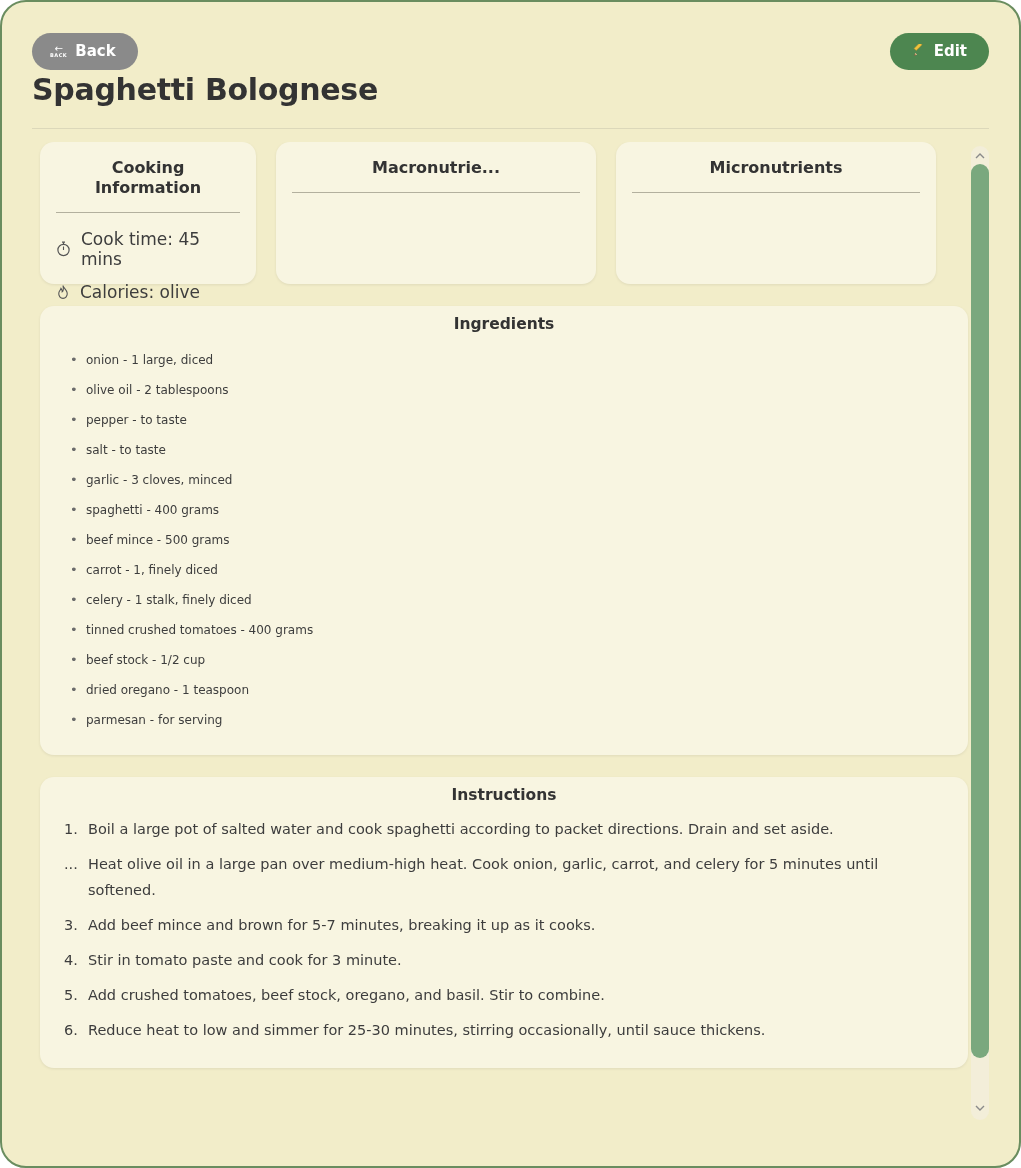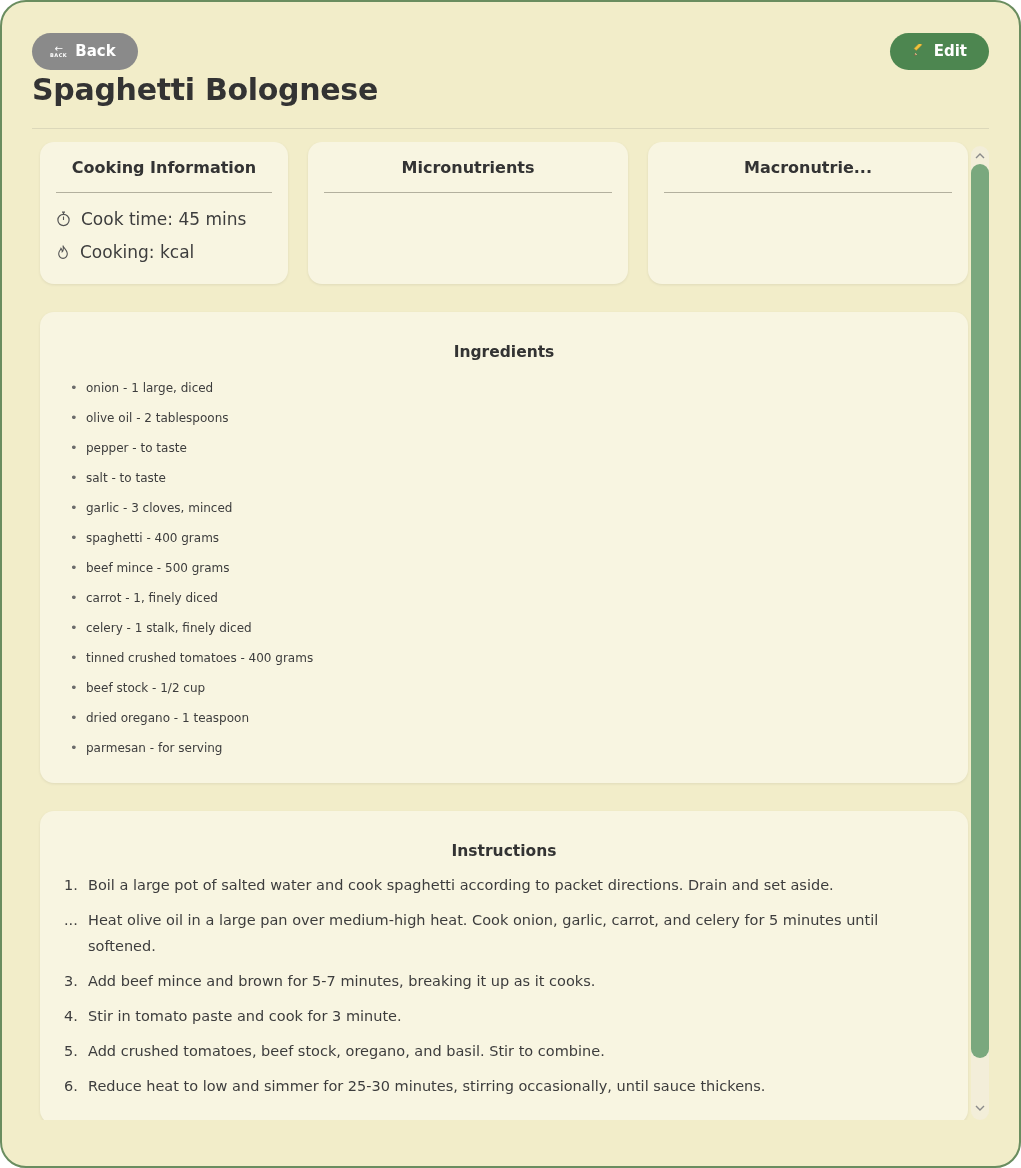--- a/index.html
+++ b/index.html
@@ -50,29 +50,29 @@
   }
   .scroll-content { width: 928px; }
 
   .cards-row { display: flex; gap: 20px; }
   .card {
     background: #f8f5e1;
     border-radius: 14px;
     box-shadow: 0 1px 3px rgba(0,0,0,0.08);
   }
   .mini-card { height: 142px; padding: 16px 16px; }
-  .mini-card.c1 { width: 248px; }
+  .mini-card.c1 { width: 216px; }
   .mini-card.c2, .mini-card.c3 { width: 320px; }
   .card-title { text-align: center; font-size: 16px; font-weight: bold; color: #333333; line-height: 20px; }
   .card-divider { border: none; border-top: 1px solid #b3b09e; margin: 14px 0 16px 0; }
 
   .info-row { display: flex; align-items: center; gap: 10px; margin-bottom: 13px; color: #3d3d3d; font-size: 17px; }
   .info-row svg { flex: 0 0 auto; }
 
-  .wide-card { margin-top: 28px; padding: 30px 24px 16px 24px; }
+  .wide-card { margin-top: 22px; padding: 8px 24px 16px 24px; }
 
   .section-title { text-align: center; font-size: 15.5px; font-weight: bold; color: #333333; line-height: 20px; }
 
   ul.ingredients-list { list-style: none; margin-top: 15px; }
   ul.ingredients-list li {
     position: relative;
     padding-left: 22px;
     height: 30px; line-height: 22px;
     font-size: 12px; color: #3d3d3d;
   }
@@ -151,31 +151,31 @@
               <line x1="7.5" y1="1.2" x2="7.5" y2="3.4" stroke="#555" stroke-width="1.2"></line>
               <circle cx="7.5" cy="9" r="5.6" fill="none" stroke="#555" stroke-width="1.2"></circle>
               <line x1="7.5" y1="9" x2="7.5" y2="5.6" stroke="#555" stroke-width="1.1"></line>
             </svg>
             <span>Cook time: 45 mins</span>
           </div>
           <div class="info-row">
             <svg width="14" height="16" viewBox="0 0 14 16">
               <path d="M7 1.5 C7.4 4 10.8 5.5 11.2 9 C11.6 12 9.5 14.4 7 14.4 C4.5 14.4 2.4 12 2.8 9 C3.1 6.8 4.6 6 5 4.4 C6 5.6 6.4 6.4 6.2 7.8 C7.6 7 7.6 5 7 1.5 Z" fill="none" stroke="#555" stroke-width="1.1"></path>
             </svg>
-            <span>Cooking: kcal</span>
+            <span>Calories: olive</span>
           </div>
         </div>
 
+        <div class="card mini-card c2">
+          <div class="card-title">Macronutrie...</div>
+          <hr class="card-divider">
+        </div>
+
         <div class="card mini-card c3">
           <div class="card-title">Micronutrients</div>
-          <hr class="card-divider">
-        </div>
-
-        <div class="card mini-card c2">
-          <div class="card-title">Macronutrie...</div>
           <hr class="card-divider">
         </div>
 
       </div>
 
       <div class="card wide-card">
         <div class="section-title">Ingredients</div>
         <ul class="ingredients-list">
           <li>onion - 1 large, diced</li>
           <li>olive oil - 2 tablespoons</li>

